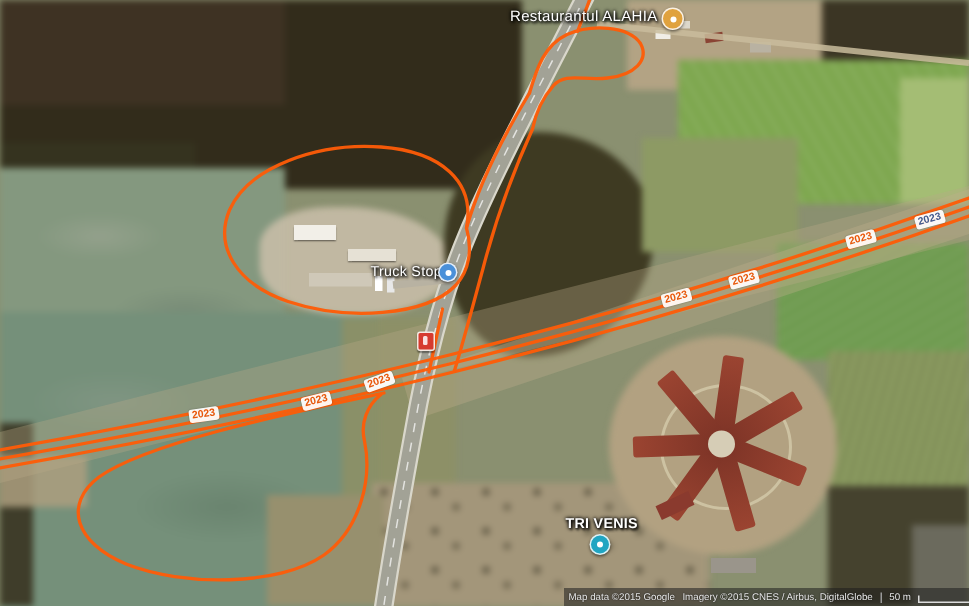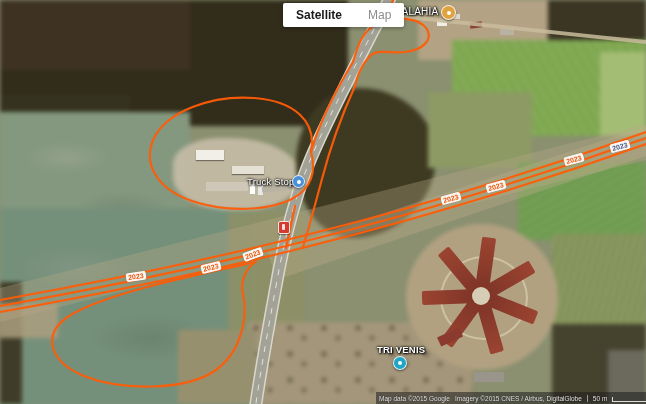--- a/index.html
+++ b/index.html
@@ -137,24 +137,20 @@
 
   <span class="poi-label" style="left:340px;top:6px;z-index:5;font-weight:normal;">Restaurantul ALAHIA</span>
   <div class="poi-dot" style="left:441px;top:5px;width:13px;height:13px;background:#e0a23e;"></div>
 
   <span class="poi-label" style="left:247px;top:176px;font-weight:normal;font-size:9.5px;">Truck Stop</span>
   <div class="poi-dot" style="left:292px;top:175px;width:11px;height:11px;background:#4a90d9;"></div>
 
   <span class="poi-label" style="left:377px;top:344px;font-size:9.5px;">TRI VENIS</span>
   <div class="poi-dot" style="left:393px;top:356px;width:12px;height:12px;background:#20a5c2;"></div>
 
-  <div class="maptype">
-    <span class="sat">Satellite</span>
-    <span class="map">Map</span>
-  </div>
 
   <div class="attrib">
     <span>Map data ©2015 Google</span>
     <span>Imagery ©2015 CNES / Airbus, DigitalGlobe</span>
     <span class="sep"></span>
     <span>50 m</span>
     <span class="scalebar"></span>
 
   </div>
 

